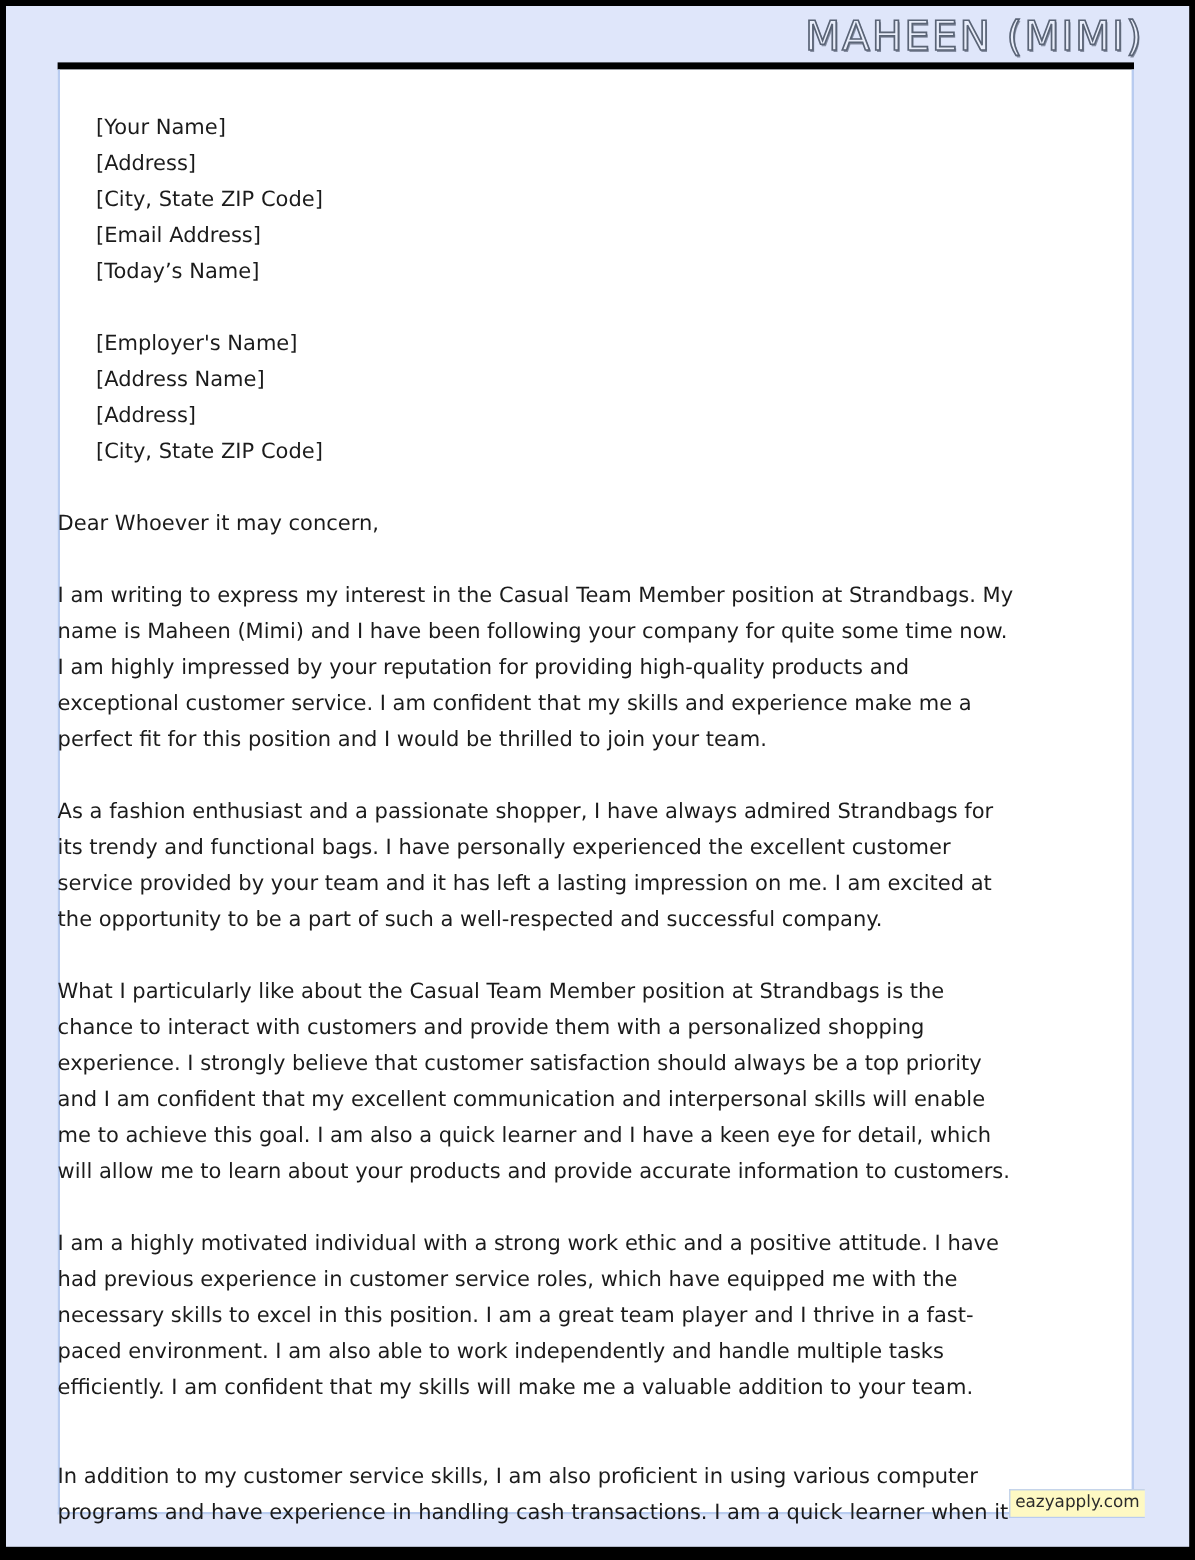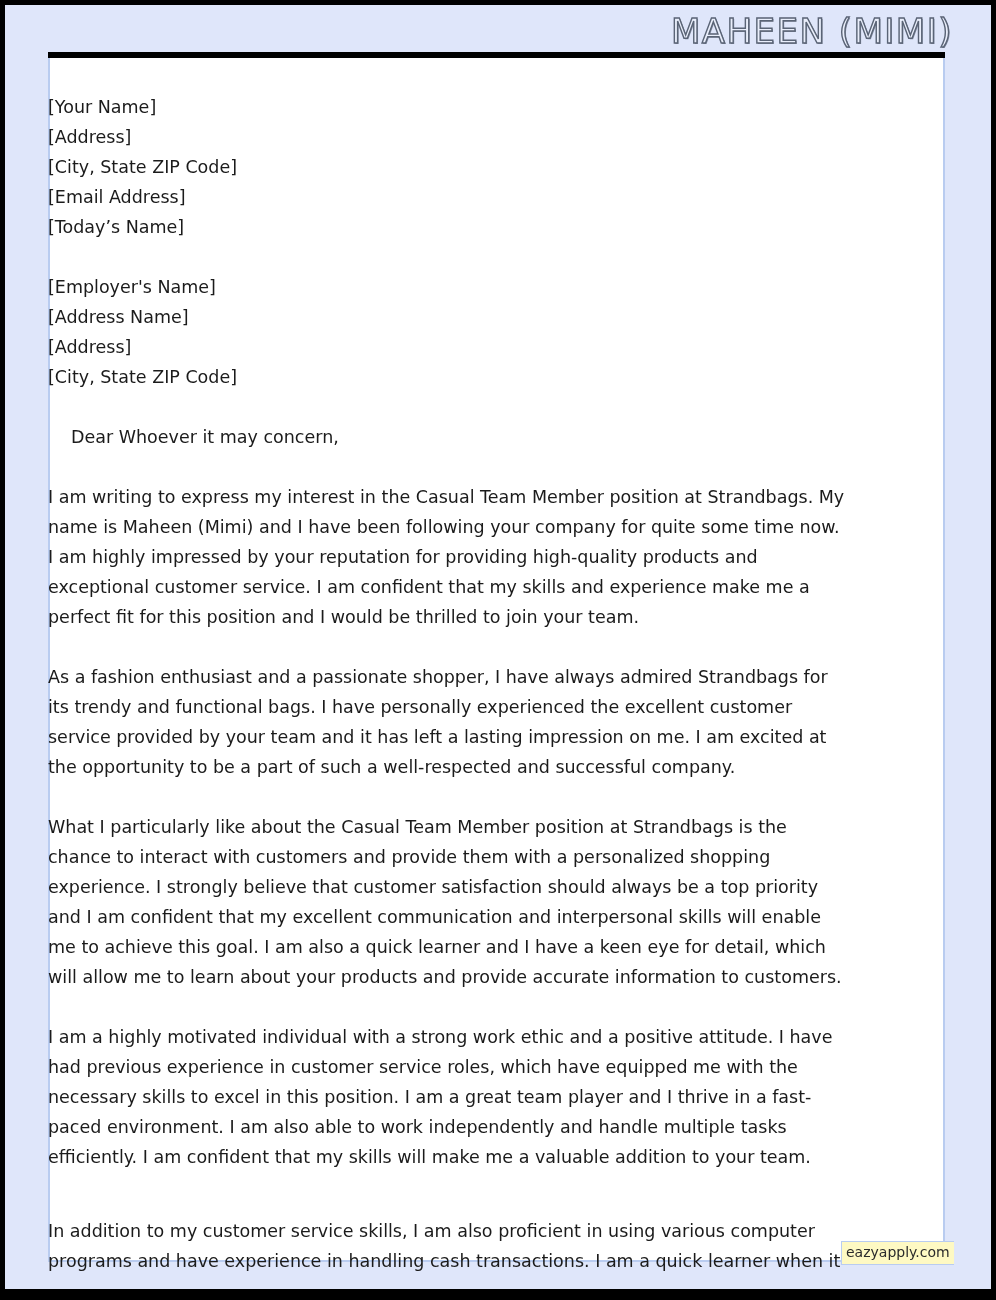--- a/index.html
+++ b/index.html
@@ -92,24 +92,24 @@
     font-size: 17.5px;
     line-height: 30px;
     color: #1b1b1b;
   }
   .addr-block {
     margin: 0 0 30px 0;
   }
   .addr-line {
     display: block;
     white-space: nowrap;
+    margin-left: 32px;
   }
   .salutation {
     margin: 0 0 30px 0;
-    padding-left: 23px;
   }
   .body-para {
     margin: 0 0 30px 0;
     text-align: left;
   }
   .body-para:last-child { margin-bottom: 0; margin-top: 44px; }
 
   
   .watermark {
     position: absolute;

